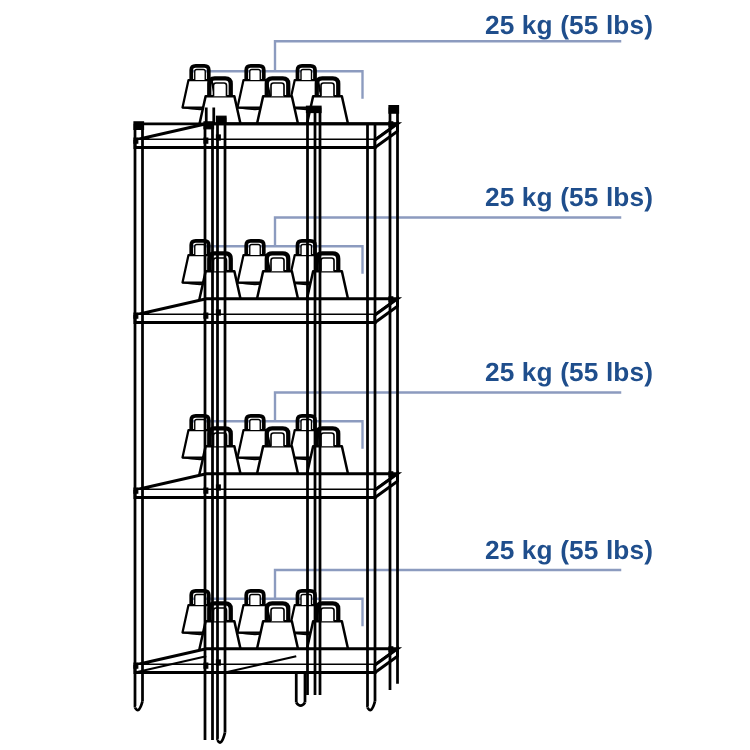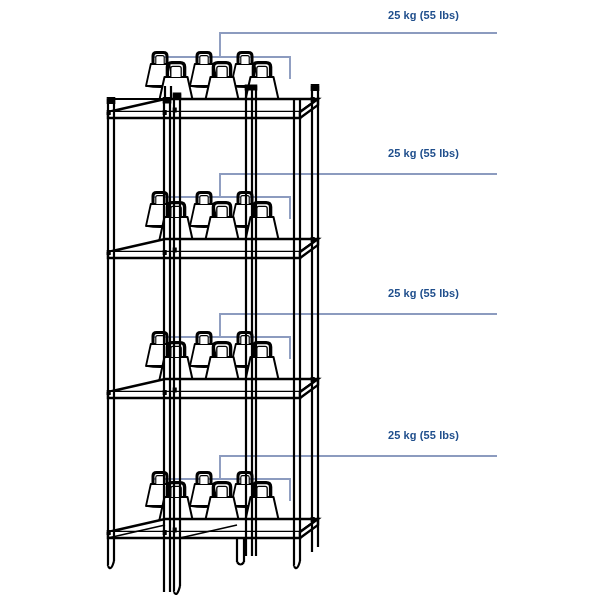--- a/index.html
+++ b/index.html
@@ -26,21 +26,21 @@
     top: 0;
     left: 0;
     width: 600px;
     height: 600px;
     display: block;
   }
   .label-text {
     position: absolute;
     font-family: "Liberation Sans", sans-serif;
     font-weight: bold;
-    font-size: 11px;
+    font-size: 21px;
     letter-spacing: 0.1px;
     color: #1F4E8C;
     white-space: nowrap;
     text-align: right;
     line-height: 1;
   }
 </style>
 </head>
 <body>
 

